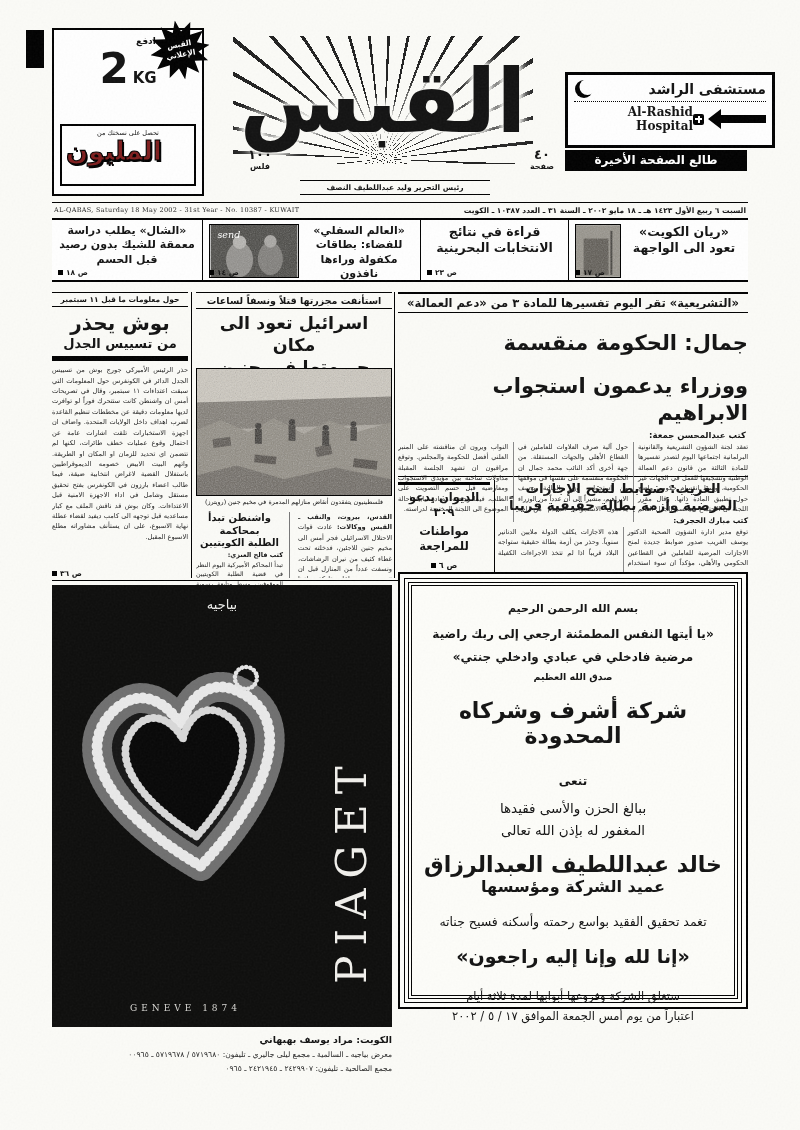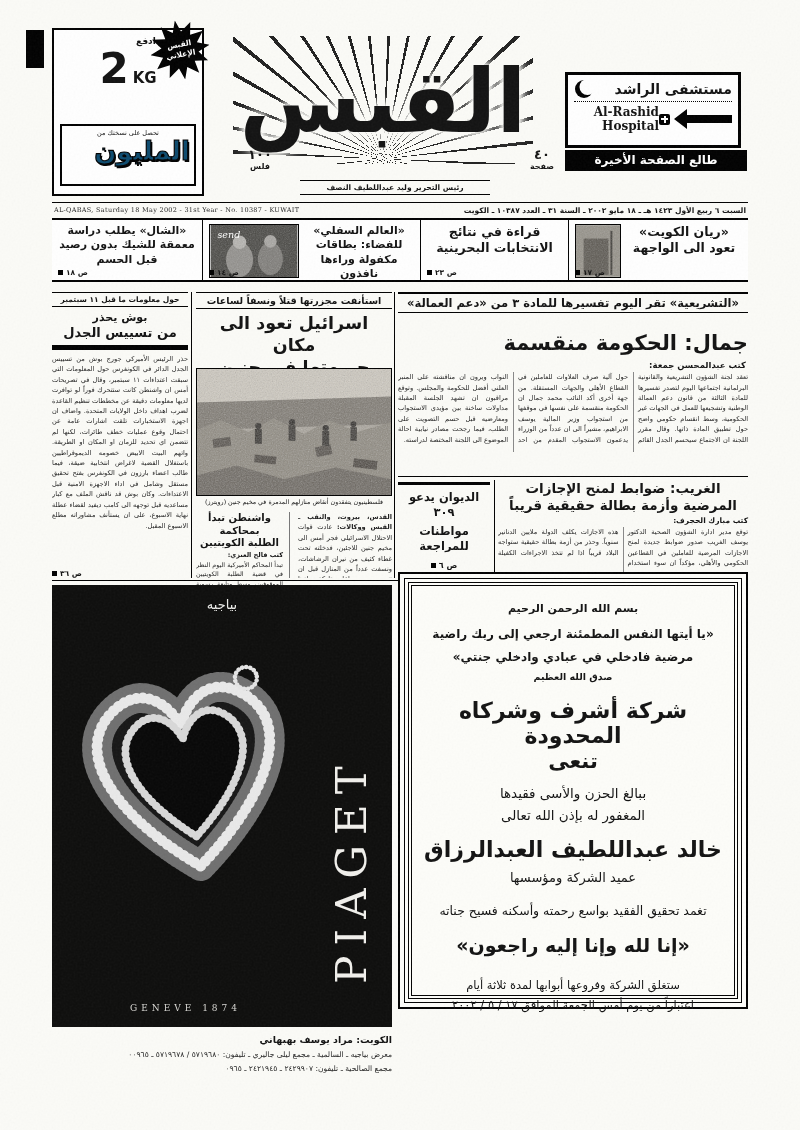--- a/index.html
+++ b/index.html
@@ -27,36 +27,36 @@
   .promo-unit { font-size:15px; font-weight:bold; }
   .star-badge {
     position:absolute; right:-8px; top:-10px; width:60px; height:60px; background:#000; color:#fff;
     display:flex; flex-direction:column; align-items:center; justify-content:center;
     transform:rotate(-10deg);
     clip-path:polygon(50% 0%,57% 20%,75% 7%,71% 28%,93% 25%,80% 42%,100% 50%,80% 58%,93% 75%,71% 72%,75% 93%,57% 80%,50% 100%,43% 80%,25% 93%,29% 72%,7% 75%,20% 58%,0% 50%,20% 42%,7% 25%,29% 28%,25% 7%,43% 20%);
   }
   .star-badge span { font-size:7.5px; font-weight:bold; line-height:1.3; }
   .million-frame { position:absolute; left:6px; right:6px; bottom:8px; height:62px; border:2px solid #000; padding:3px 4px; background:#fff; }
   .million-pre { font-size:6.5px; text-align:center; direction:rtl; }
-  .million { font-size:26px; font-weight:bold; text-align:right; direction:rtl; line-height:1.1;
-    color:#0c4a6e; -webkit-text-stroke:1.2px #000; text-shadow:1.5px 1.5px 0 #000; }
+  .million { font-size:26px; font-weight:bold; text-align:left; direction:rtl; line-height:1.1;
+    color:#7f1d1d; -webkit-text-stroke:1.2px #000; text-shadow:1.5px 1.5px 0 #000; }
 
   .masthead { left:210px; top:36px; width:346px; height:144px; }
   .sunrays { position:absolute; left:23px; top:0; width:300px; height:128px;
     background:repeating-conic-gradient(from 200deg at 50% 96%, rgba(10,10,10,.9) 0deg 1.3deg, transparent 1.3deg 9deg); }
   .masthead-title { position:absolute; left:0; right:0; top:22px; text-align:center;
     font-size:88px; font-weight:bold; line-height:1;
     text-shadow:0 0 4px #fbfbf7,0 0 8px #fbfbf7,0 0 12px #fbfbf7,0 0 16px #fbfbf7; }
   .editor-strip { left:300px; top:180px; width:190px; border-top:1px solid #000; border-bottom:1px solid #000;
     font-size:7.5px; font-weight:bold; text-align:center; padding:2px 0; direction:rtl; }
   .side-num { width:44px; text-align:center; direction:rtl; }
   .side-num .n { font-size:13px; font-weight:bold; line-height:1.1; }
   .side-num .w { font-size:8px; font-weight:bold; }
 
-  .hospital-box { left:565px; top:72px; width:176px; height:76px; border:3px solid #000; background:#fff; padding:4px 6px 2px; }
+  .hospital-box { left:565px; top:72px; width:210px; height:76px; border:3px solid #000; background:#fff; padding:4px 6px 2px; }
   .hosp-row1 { display:flex; align-items:center; justify-content:space-between; direction:ltr;
     border-bottom:1px dotted #000; padding-bottom:2px; }
   .hosp-ar { font-size:14px; font-weight:bold; direction:rtl; }
   .hosp-row2 { display:flex; align-items:center; justify-content:space-between; margin-top:3px; }
   .hosp-en { font-size:12px; font-weight:bold; }
   .hospital-bar { left:565px; top:150px; width:182px; height:21px; background:#000; color:#fff;
     font-size:12px; font-weight:bold; text-align:center; line-height:21px; direction:rtl; }
   .medcross { position:relative; width:11px; height:11px; background:#000; border-radius:2px; }
   .medcross::before { content:""; position:absolute; left:4.5px; top:2px; width:2px; height:7px; background:#fff; }
   .medcross::after { content:""; position:absolute; left:2px; top:4.5px; width:7px; height:2px; background:#fff; }
@@ -77,21 +77,21 @@
   .tphoto { flex:0 0 auto; border:1px solid #000; }
 
   
   .kickbar { font-weight:bold; text-align:center; direction:rtl;
     border-top:1px solid #000; border-bottom:1px solid #000; padding:2px 0; }
   .headline { font-weight:bold; text-align:center; direction:rtl; line-height:1.25; }
   .byline { font-weight:bold; direction:rtl; text-align:right; }
 
   .bush { left:52px; top:292px; width:136px; height:286px; }
   .bush .kickbar { font-size:7.5px; }
-  .bush-h1 { font-size:11px; margin-top:4px; }
+  .bush-h1 { font-size:20px; margin-top:4px; }
   .bush-h2 { font-size:13px; border-bottom:5px solid #000000; padding-bottom:4px; }
   .bush-body { font-size:6.6px; height:196px; margin-top:4px; }
   .bush-page { position:absolute; left:0; bottom:0; display:flex; gap:3px; align-items:center; }
   .bush-page .txt { font-size:7.5px; font-weight:bold; direction:rtl; }
 
   .jenin { left:196px; top:292px; width:196px; height:286px; }
   .jenin .kickbar { font-size:9.5px; }
   .jenin-h { font-size:17.5px; }
   .jenin-photo { position:absolute; left:0; top:76px; width:196px; height:128px; border:1px solid #000; }
   .jenin-caption { position:absolute; left:0; top:206px; width:196px; font-size:6.3px; text-align:center; direction:rtl; }
@@ -135,25 +135,25 @@
 
   
   .obit { left:398px; top:572px; width:350px; height:437px; border:2px solid #000; padding:4px; background:#fdfdf9; }
   .obit-m { border:1px solid #000; padding:3px; height:100%; }
   .obit-i { border:4px double #000; height:100%; padding:16px 12px 12px;
     display:flex; flex-direction:column; align-items:center; direction:rtl; text-align:center; }
   .ob-bism { font-size:11px; font-weight:bold; }
   .ob-verse { font-size:12px; font-weight:bold; line-height:1.9; margin-top:8px; max-width:300px; }
   .ob-sadaqa { font-size:9.5px; font-weight:bold; margin-top:2px; }
   .ob-company { font-size:22px; font-weight:bold; margin-top:16px; }
-  .ob-tanaa { font-size:21px; font-weight:bold; margin-top:1px;text-align:center; }
+  .ob-tanaa { font-size:12px; font-weight:bold; margin-top:26px;text-align:center; }
   .ob-l1 { font-size:13.5px; margin-top:12px; }
   .ob-l2 { font-size:13.5px; margin-top:6px; }
   .ob-name { font-size:22px; font-weight:bold; margin-top:14px; }
-  .ob-role { font-size:13px; font-weight:normal; margin-top:8px; }
+  .ob-role { font-size:16px; font-weight:bold; }
   .ob-dua { font-size:12.5px; margin-top:18px; }
   .ob-inna { font-size:19px; font-weight:bold; margin-top:16px; }
   .ob-c1 { font-size:11.5px; margin-top:22px; }
   .ob-c2 { font-size:11.5px; margin-top:6px; }
 
   .scan-noise { position:absolute; left:0; top:0; pointer-events:none; }
 </style>
 </head>
 <body>
 
@@ -327,20 +327,21 @@
         <div class="headline wash-h">الطلبة الكويتيين</div>
         <div class="byline wash-by">كتب فالح العنزي:</div>
         <div class="body-text rtl wash-body">تبدأ المحاكم الأميركية اليوم النظر في قضية الطلبة الكويتيين الموقوفين، وسط متابعة رسمية وشعبية واسعة.</div>
       </div>
     </div>
   </section>
 
   <section class="abs lead">
     <div class="kickbar">«التشريعية» تقر اليوم تفسيرها للمادة ٣ من «دعم العمالة»</div>
     <div class="headline lead-h">جمال: الحكومة منقسمة</div>
+    <div class="headline lead-h">ووزراء يدعمون استجواب الابراهيم</div>
     <div class="byline lead-by">كتب عبدالمحسن جمعة:</div>
     <div class="body-text lead-body">تعقد لجنة الشؤون التشريعية والقانونية البرلمانية اجتماعها اليوم لتصدر تفسيرها للمادة الثالثة من قانون دعم العمالة الوطنية وتشجيعها للعمل في الجهات غير الحكومية، وسط انقسام حكومي واضح حول تطبيق المادة ذاتها. وقال مقرر اللجنة ان الاجتماع سيحسم الجدل القائم حول آلية صرف العلاوات للعاملين في القطاع الأهلي والجهات المستقلة. من جهة أخرى أكد النائب محمد جمال ان الحكومة منقسمة على نفسها في موقفها من استجواب وزير المالية يوسف الابراهيم، مشيراً الى ان عدداً من الوزراء يدعمون الاستجواب المقدم من احد النواب ويرون ان مناقشته على المنبر العلني أفضل للحكومة والمجلس. وتوقع مراقبون ان تشهد الجلسة المقبلة مداولات ساخنة بين مؤيدي الاستجواب ومعارضيه قبل حسم التصويت على الطلب، فيما رجحت مصادر نيابية احالة الموضوع الى اللجنة المختصة لدراسته.</div>
   </section>
 
   <section class="abs ghareeb">
     <div class="headline gh-h">الغريب: ضوابط لمنح الإجازات</div>
     <div class="headline gh-h">المرضية وأزمة بطالة حقيقية قريباً</div>
     <div class="byline gh-by">كتب مبارك الحجرف:</div>
     <div class="body-text gh-body">توقع مدير ادارة الشؤون الصحية الدكتور يوسف الغريب صدور ضوابط جديدة لمنح الاجازات المرضية للعاملين في القطاعين الحكومي والأهلي، مؤكداً ان سوء استخدام هذه الاجازات يكلف الدولة ملايين الدنانير سنوياً. وحذر من أزمة بطالة حقيقية ستواجه البلاد قريباً اذا لم تتخذ الاجراءات الكفيلة بتوطين الوظائف وتدريب العمالة الوطنية وتأهيلها.</div>
   </section>

